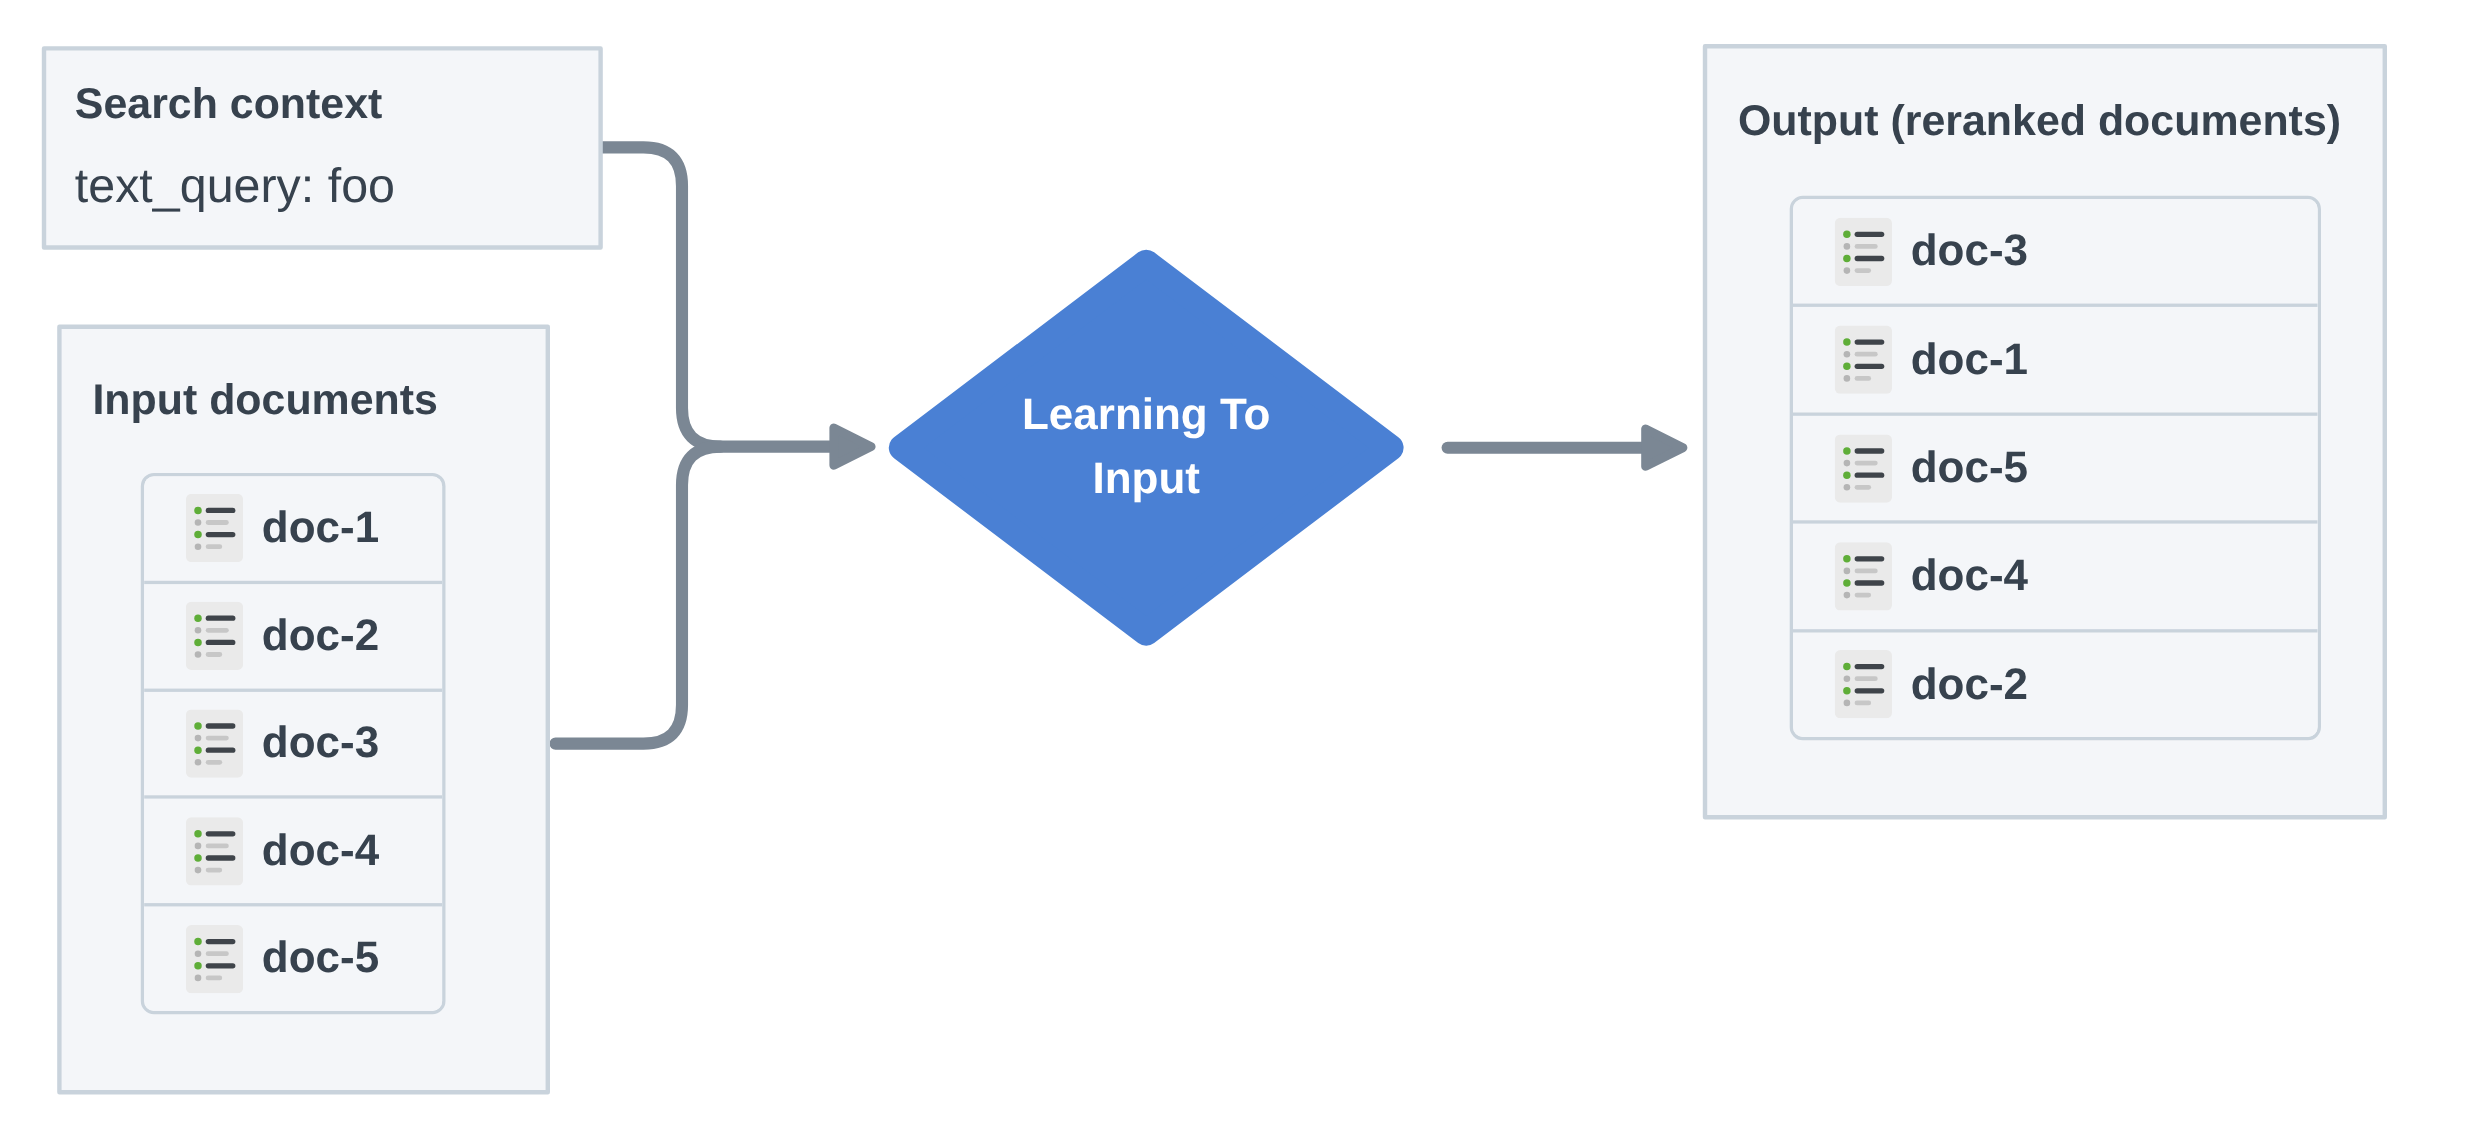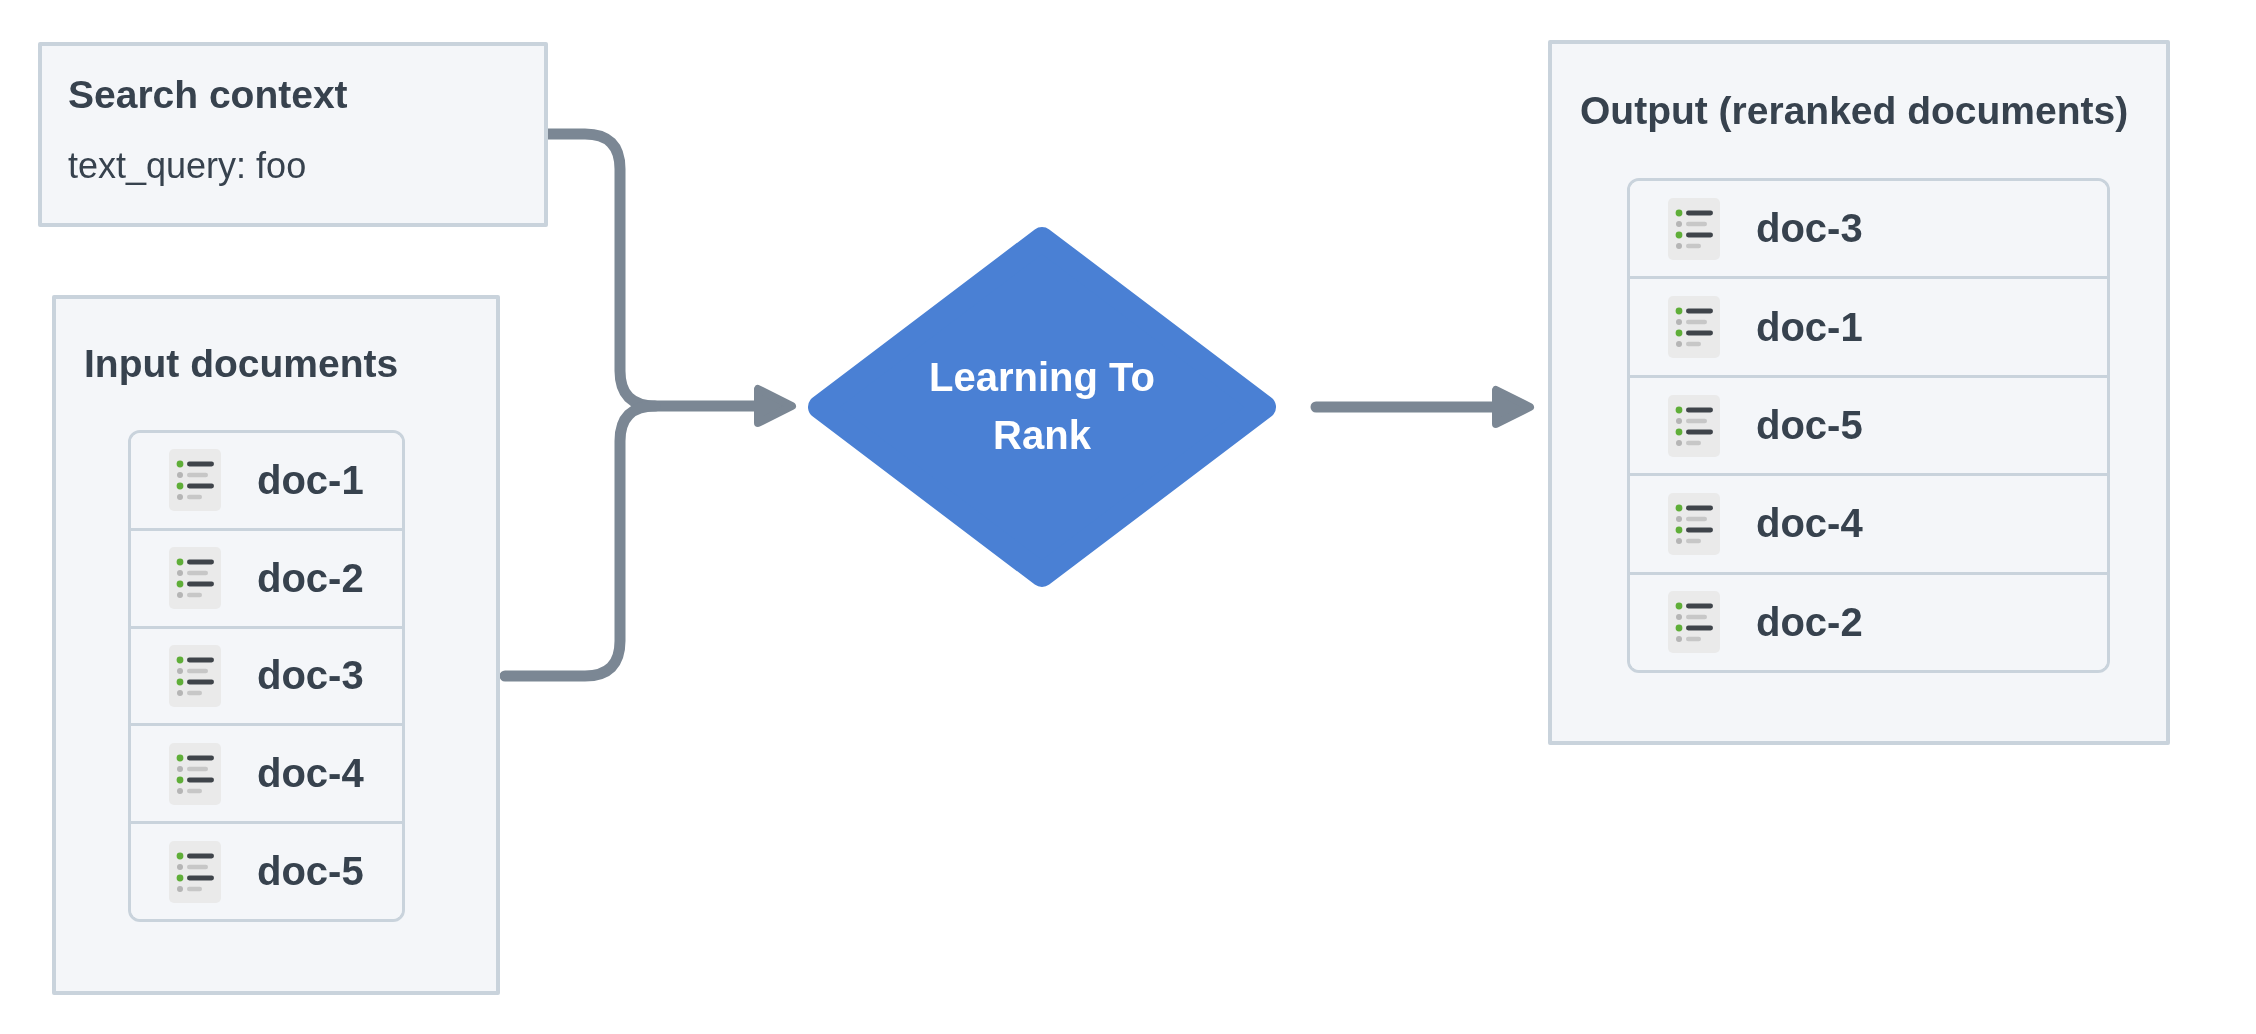--- a/index.html
+++ b/index.html
@@ -38,21 +38,21 @@
 
   .group-title{
     font-size:39px;
     font-weight:700;
     line-height:1.2;
     color:var(--text-dark);
     white-space:nowrap;
   }
   .group-body{
     margin-top:26px;
-    font-size:36px;
+    font-size:44px;
     font-weight:400;
     color:var(--text-dark);
     white-space:nowrap;
   }
 
   
   .card-stack{
     position:absolute;
     border:3px solid var(--box-border);
     border-radius:12px;
@@ -62,21 +62,21 @@
     overflow:hidden;
   }
   #input-cards{left:128px;top:430px;width:277px;height:492px;}
   #output-cards{left:1627px;top:178px;width:483px;height:495px;}
 
   .doc-card{
     flex:1 1 0;
     display:flex;
     align-items:center;
     padding-left:38px;
-    gap:36px;
+    gap:17px;
     background:var(--box-bg);
   }
   .doc-card + .doc-card{border-top:3px solid var(--box-border);}
   .doc-card-label{
     font-size:40px;
     font-weight:700;
     color:var(--text-dark);
     white-space:nowrap;
   }
   .doc-icon{width:52px;height:62px;flex:0 0 auto;display:block;}
@@ -213,21 +213,21 @@
           <rect class="i-gline" x="18" y="23.8" width="21" height="4.4" rx="2.2"></rect>
           <circle class="i-green" cx="11" cy="37" r="3.4"></circle>
           <rect class="i-dark" x="18" y="34.6" width="27" height="4.8" rx="2.4"></rect>
           <circle class="i-gdot" cx="11" cy="48" r="3"></circle>
           <rect class="i-gline" x="18" y="45.8" width="15" height="4.4" rx="2.2"></rect>
         </svg>
       <span class="doc-card-label">doc-5</span>
     </div>
   </div>
 
-  <div id="diamond-label">Learning To Rank</div>
+  <div id="diamond-label">Learning To Input</div>
 
   <div id="output-box" class="group-box">
     <div class="group-title">Output (reranked documents)</div>
   </div>
   <div id="output-cards" class="card-stack">
     <div class="doc-card">
       <svg class="doc-icon" viewBox="0 0 52 62">
           <rect class="i-bg" width="52" height="62" rx="5"></rect>
           <circle class="i-green" cx="11" cy="15" r="3.4"></circle>
           <rect class="i-dark" x="18" y="12.6" width="27" height="4.8" rx="2.4"></rect>

